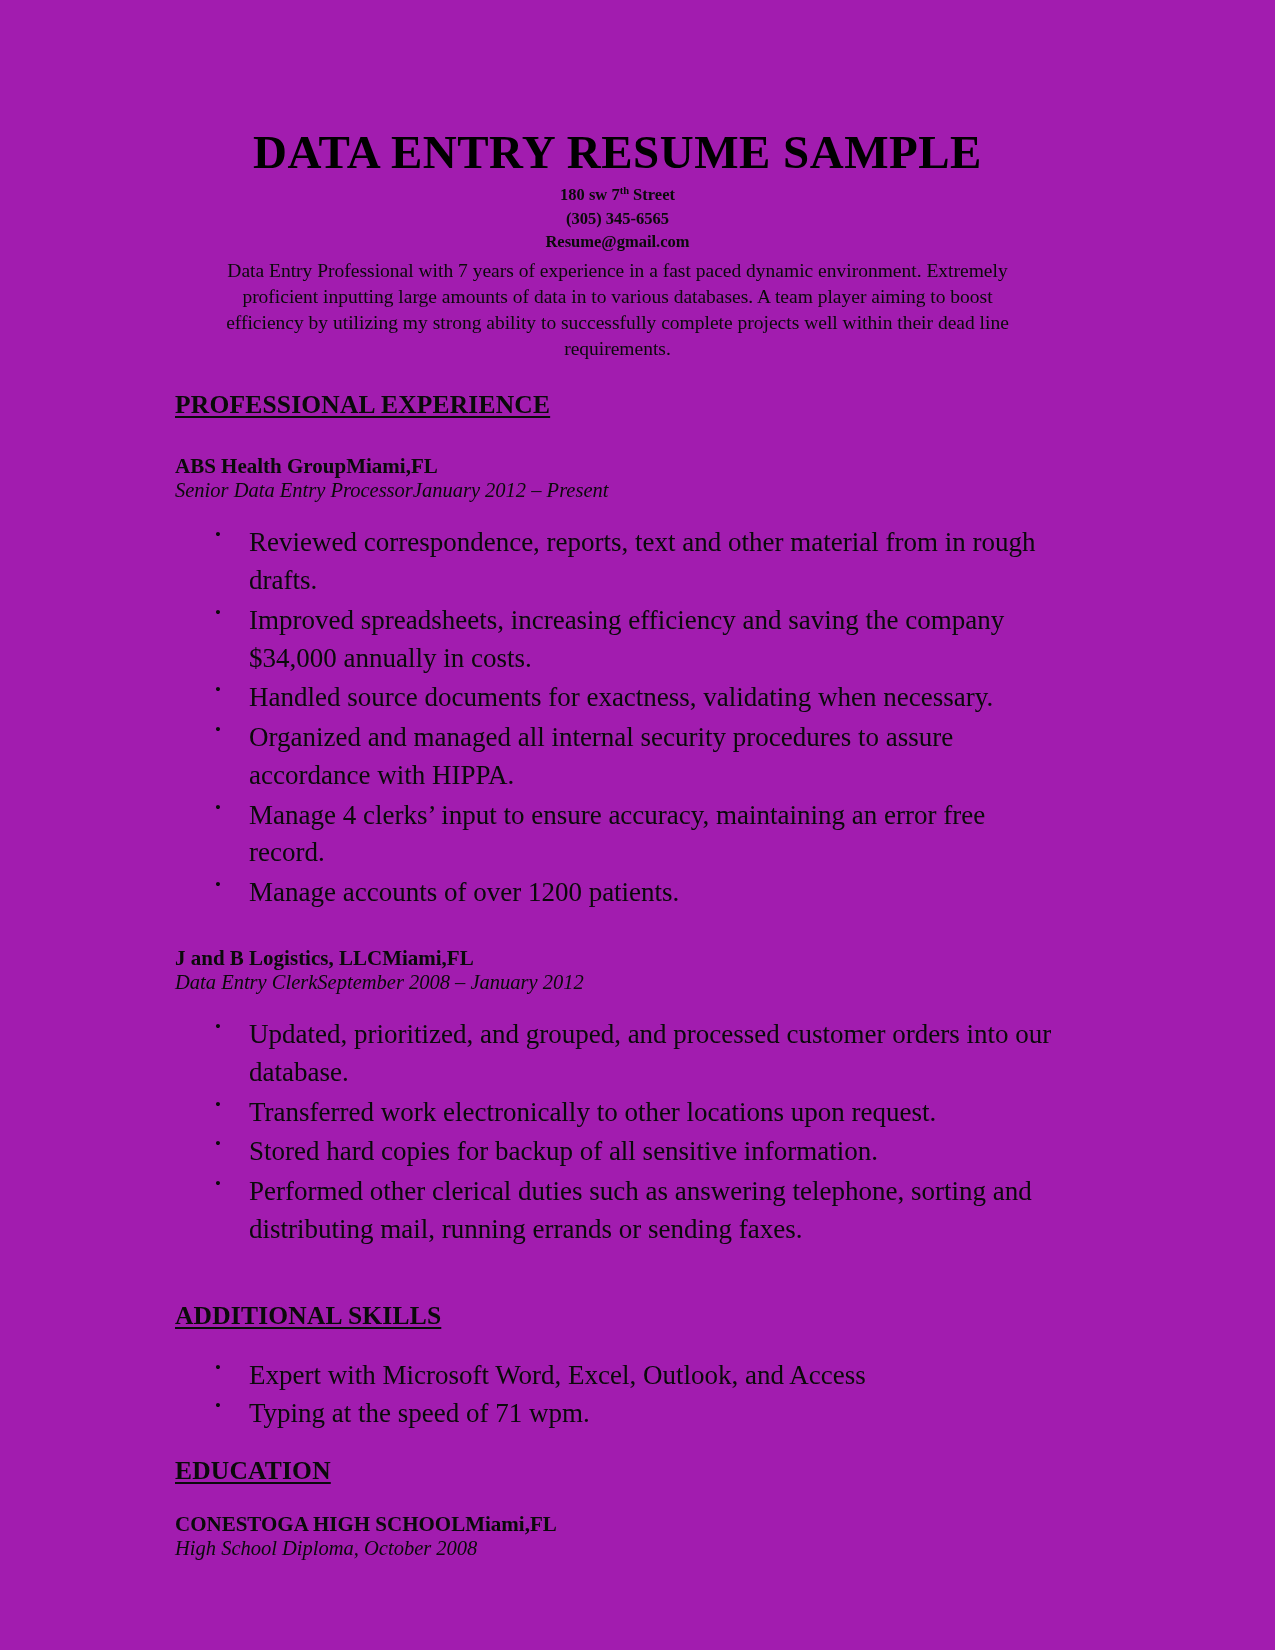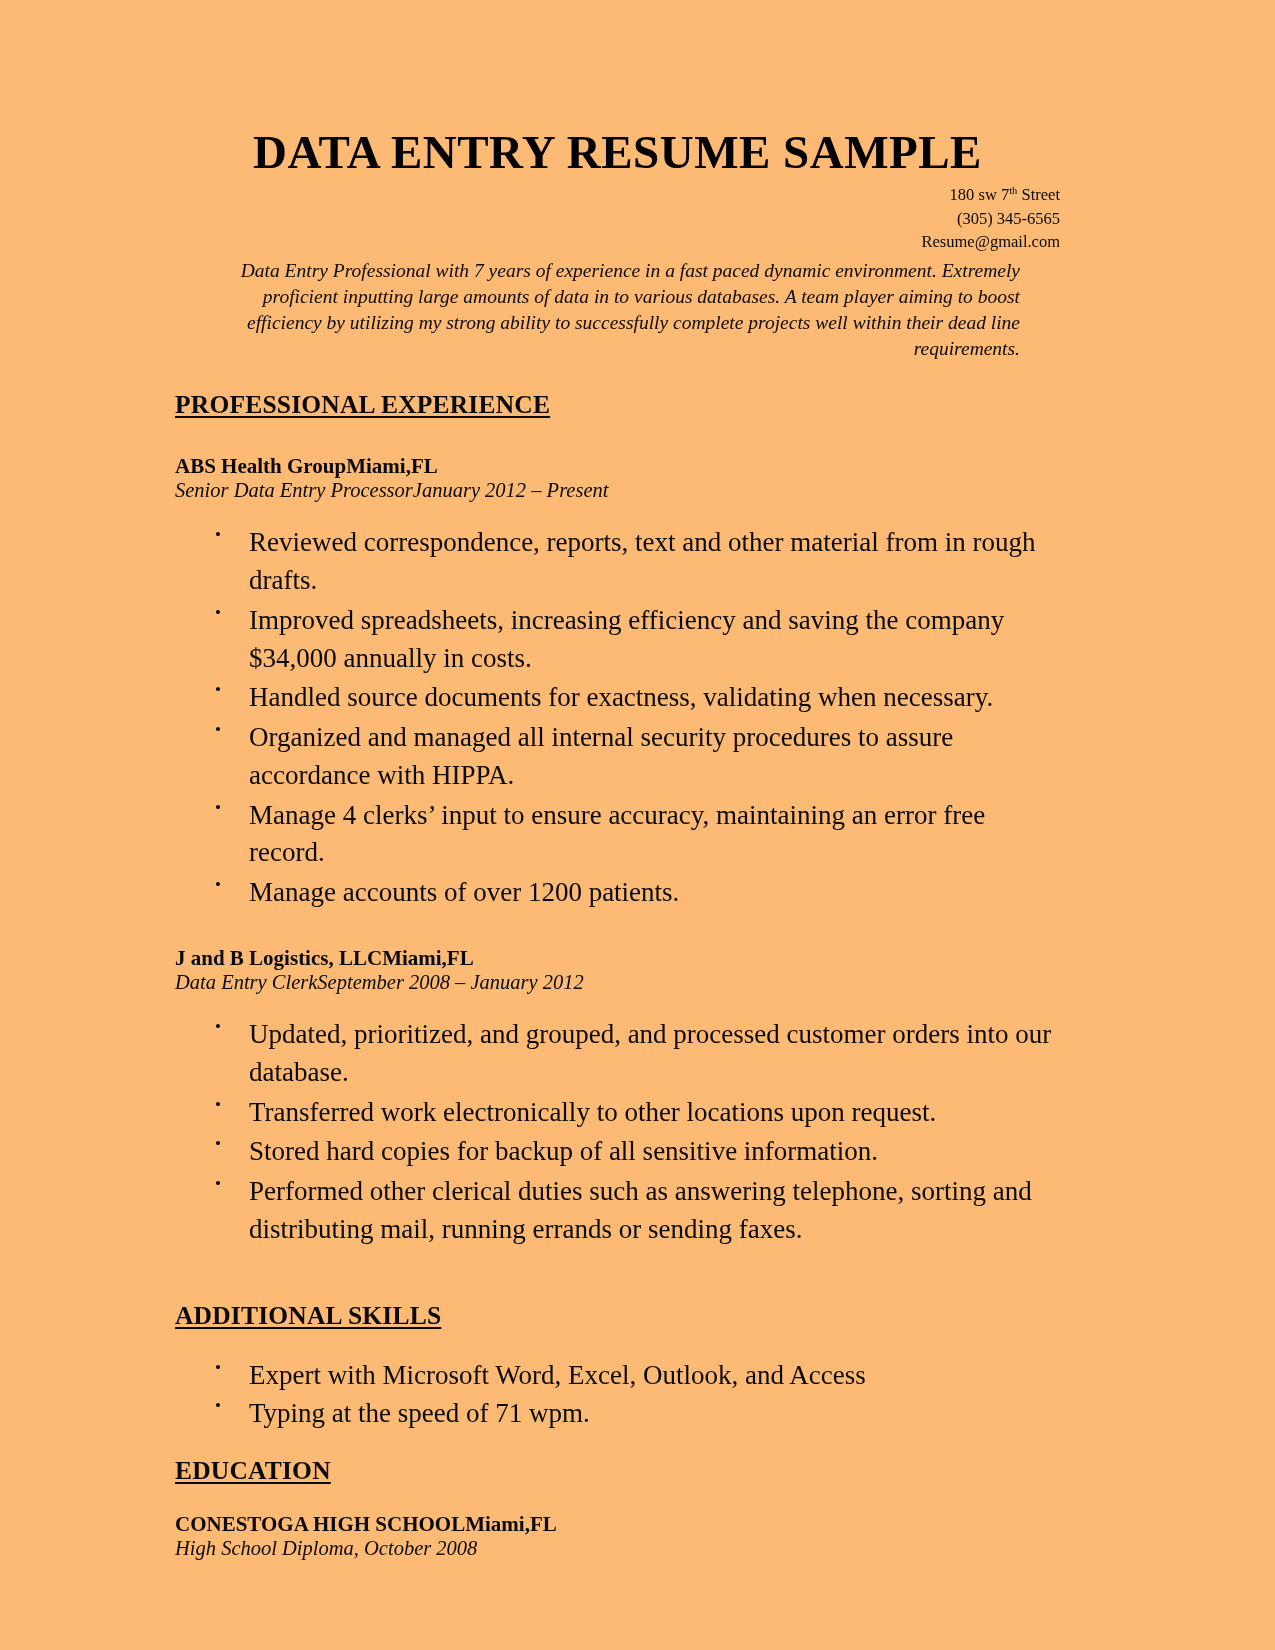--- a/index.html
+++ b/index.html
@@ -4,21 +4,21 @@
 <style>
   html, body {
     margin: 0;
     padding: 0;
     background: #ffffff;
   }
   .page {
     position: relative;
     width: 1275px;
     height: 1650px;
-    background: #fdba74;
+    background: #a21caf;
     box-sizing: border-box;
     font-family: "Liberation Serif", "DejaVu Serif", serif;
     color: #0a0a0a;
     overflow: hidden;
   }
   .content {
     position: absolute;
     left: 175px;
     top: 128px;
     width: 885px;
@@ -28,35 +28,35 @@
   .resume-title {
     text-align: center;
     font-size: 47px;
     font-weight: bold;
     letter-spacing: 0.5px;
     line-height: 1.05;
     margin: 0 0 6px 0;
     color: #000;
   }
   .contact-block {
-    text-align: right;
+    text-align: center;
     font-size: 16.5px;
     line-height: 1.42;
     margin: 0 0 4px 0;
+    font-weight: bold;
   }
   .contact-line sup {
     font-size: 10.5px;
     vertical-align: super;
     line-height: 0;
   }
   .summary {
-    font-style: italic;
     font-size: 19.5px;
     line-height: 1.34;
-    text-align: right;
+    text-align: center;
     margin: 4px 40px 0 40px;
   }
 
   
   .section-heading {
     font-size: 25.5px;
     font-weight: bold;
     text-decoration: underline;
     text-underline-offset: 3px;
     margin: 0;

